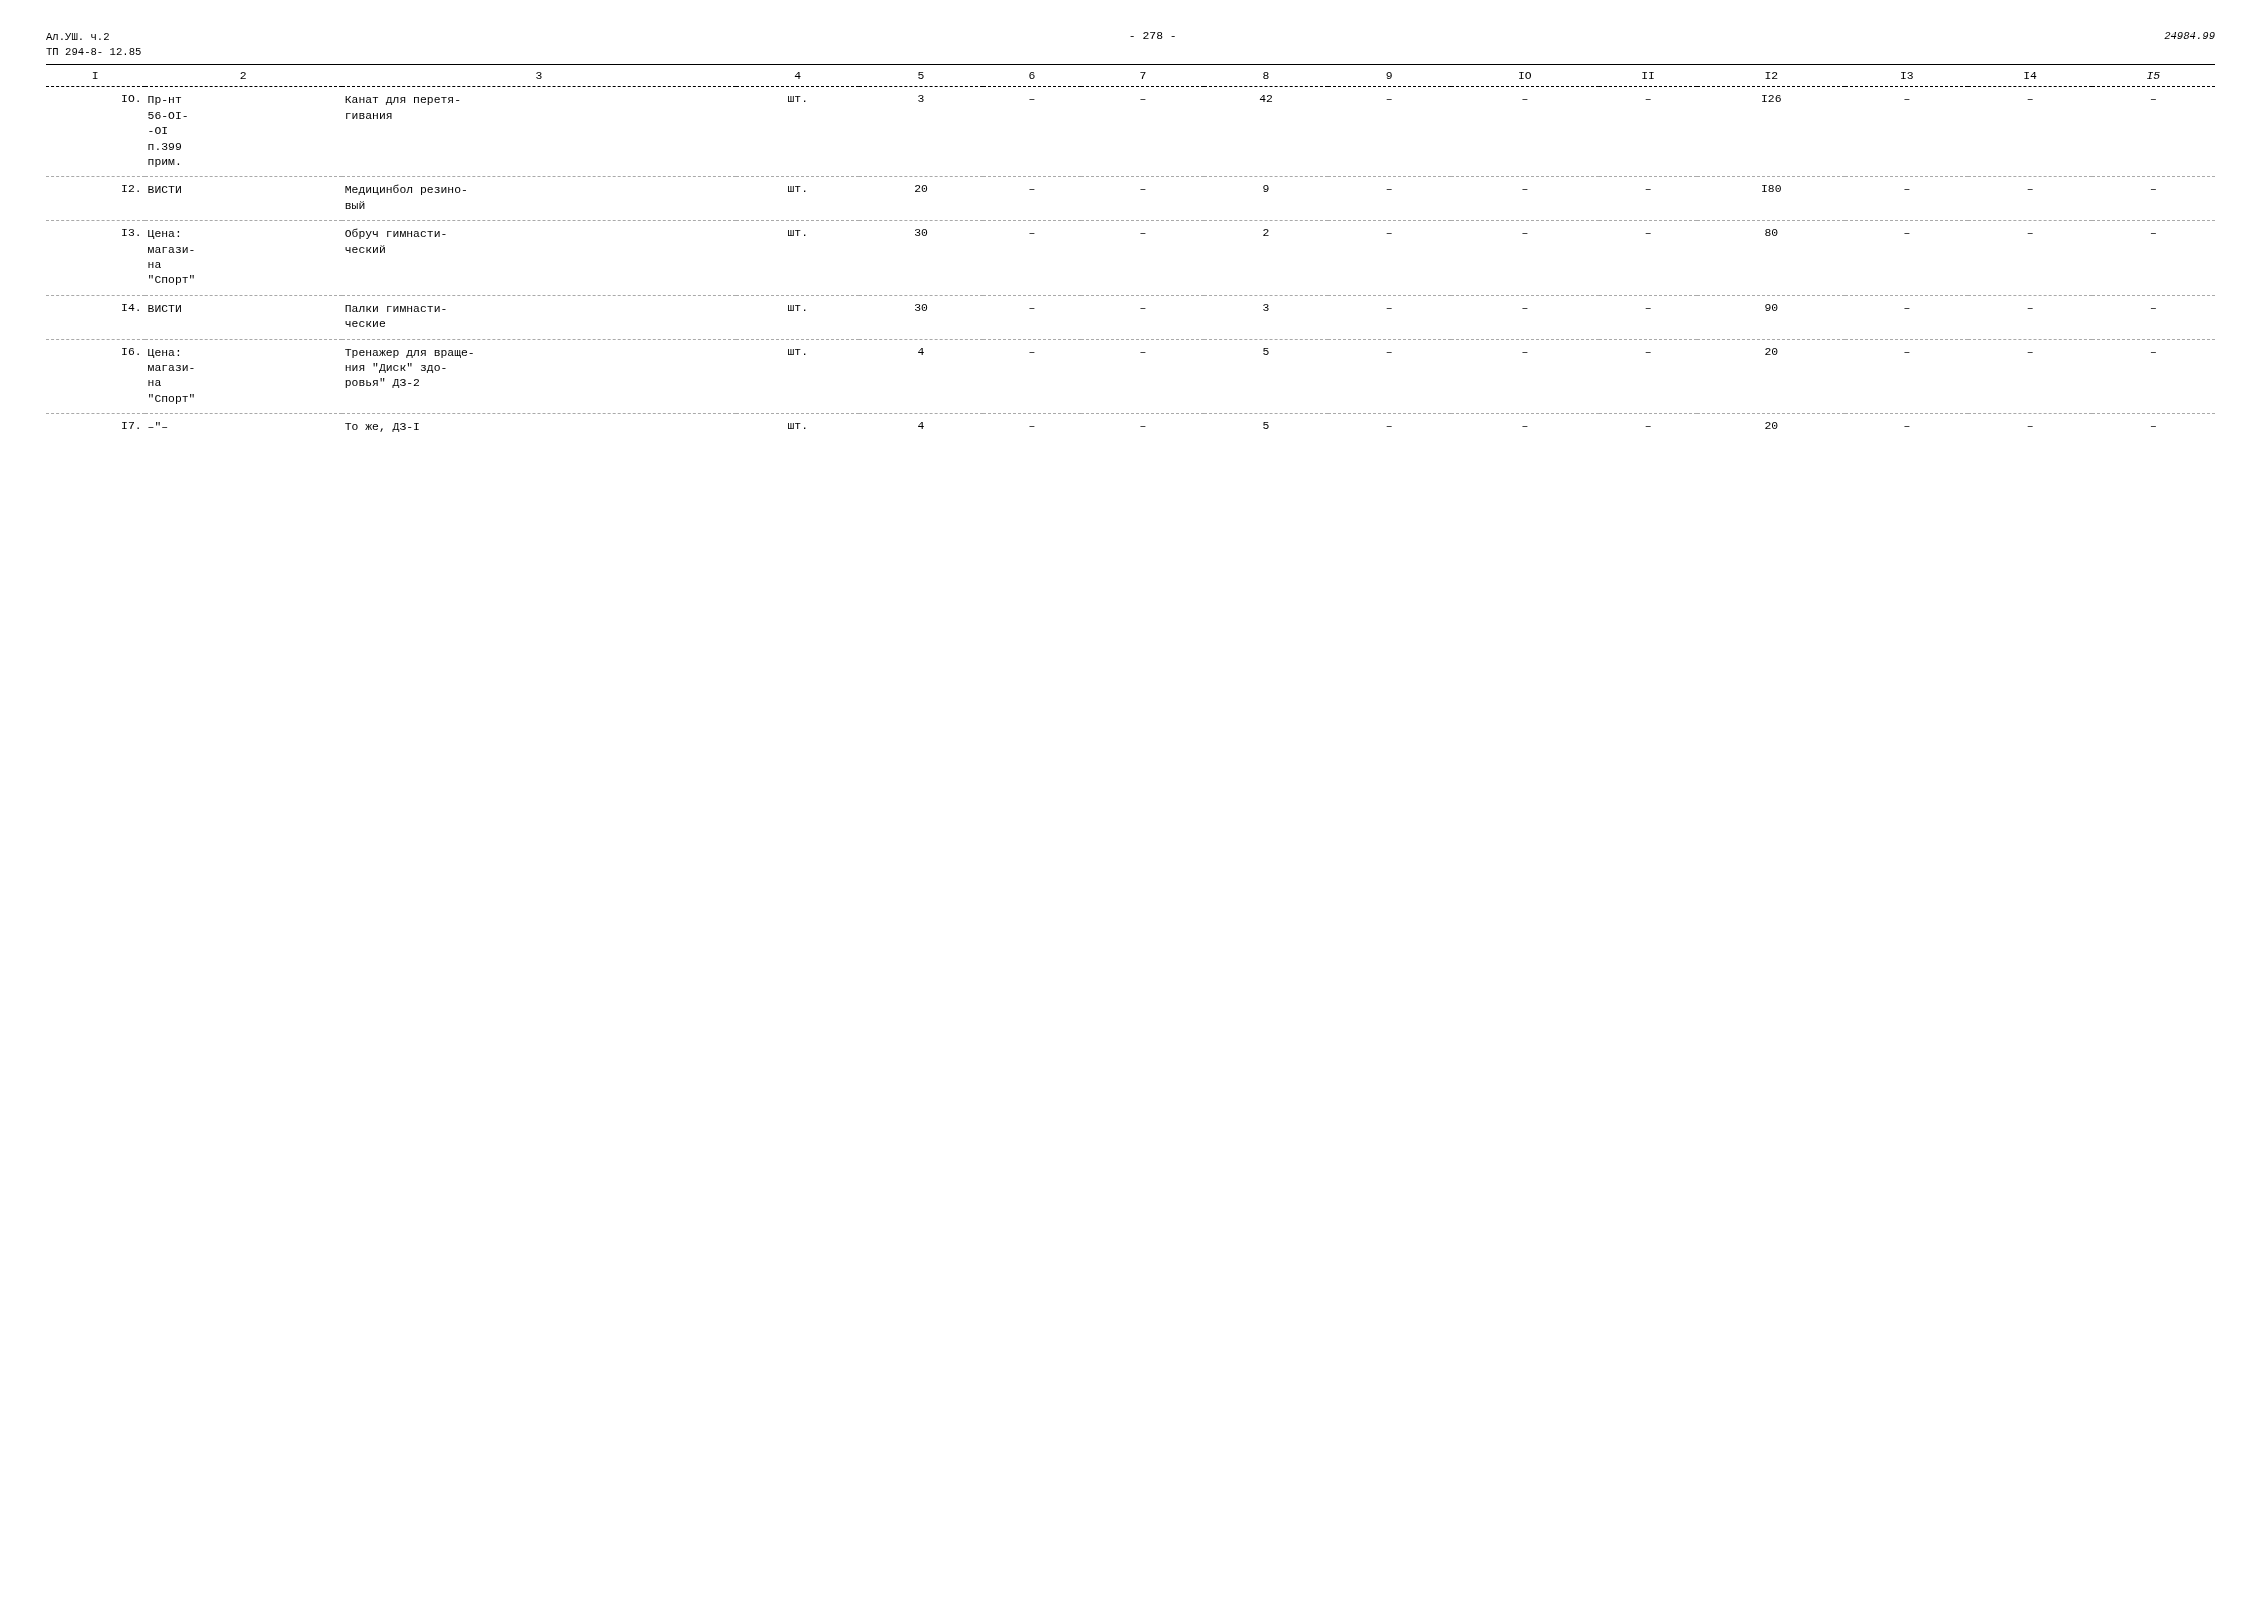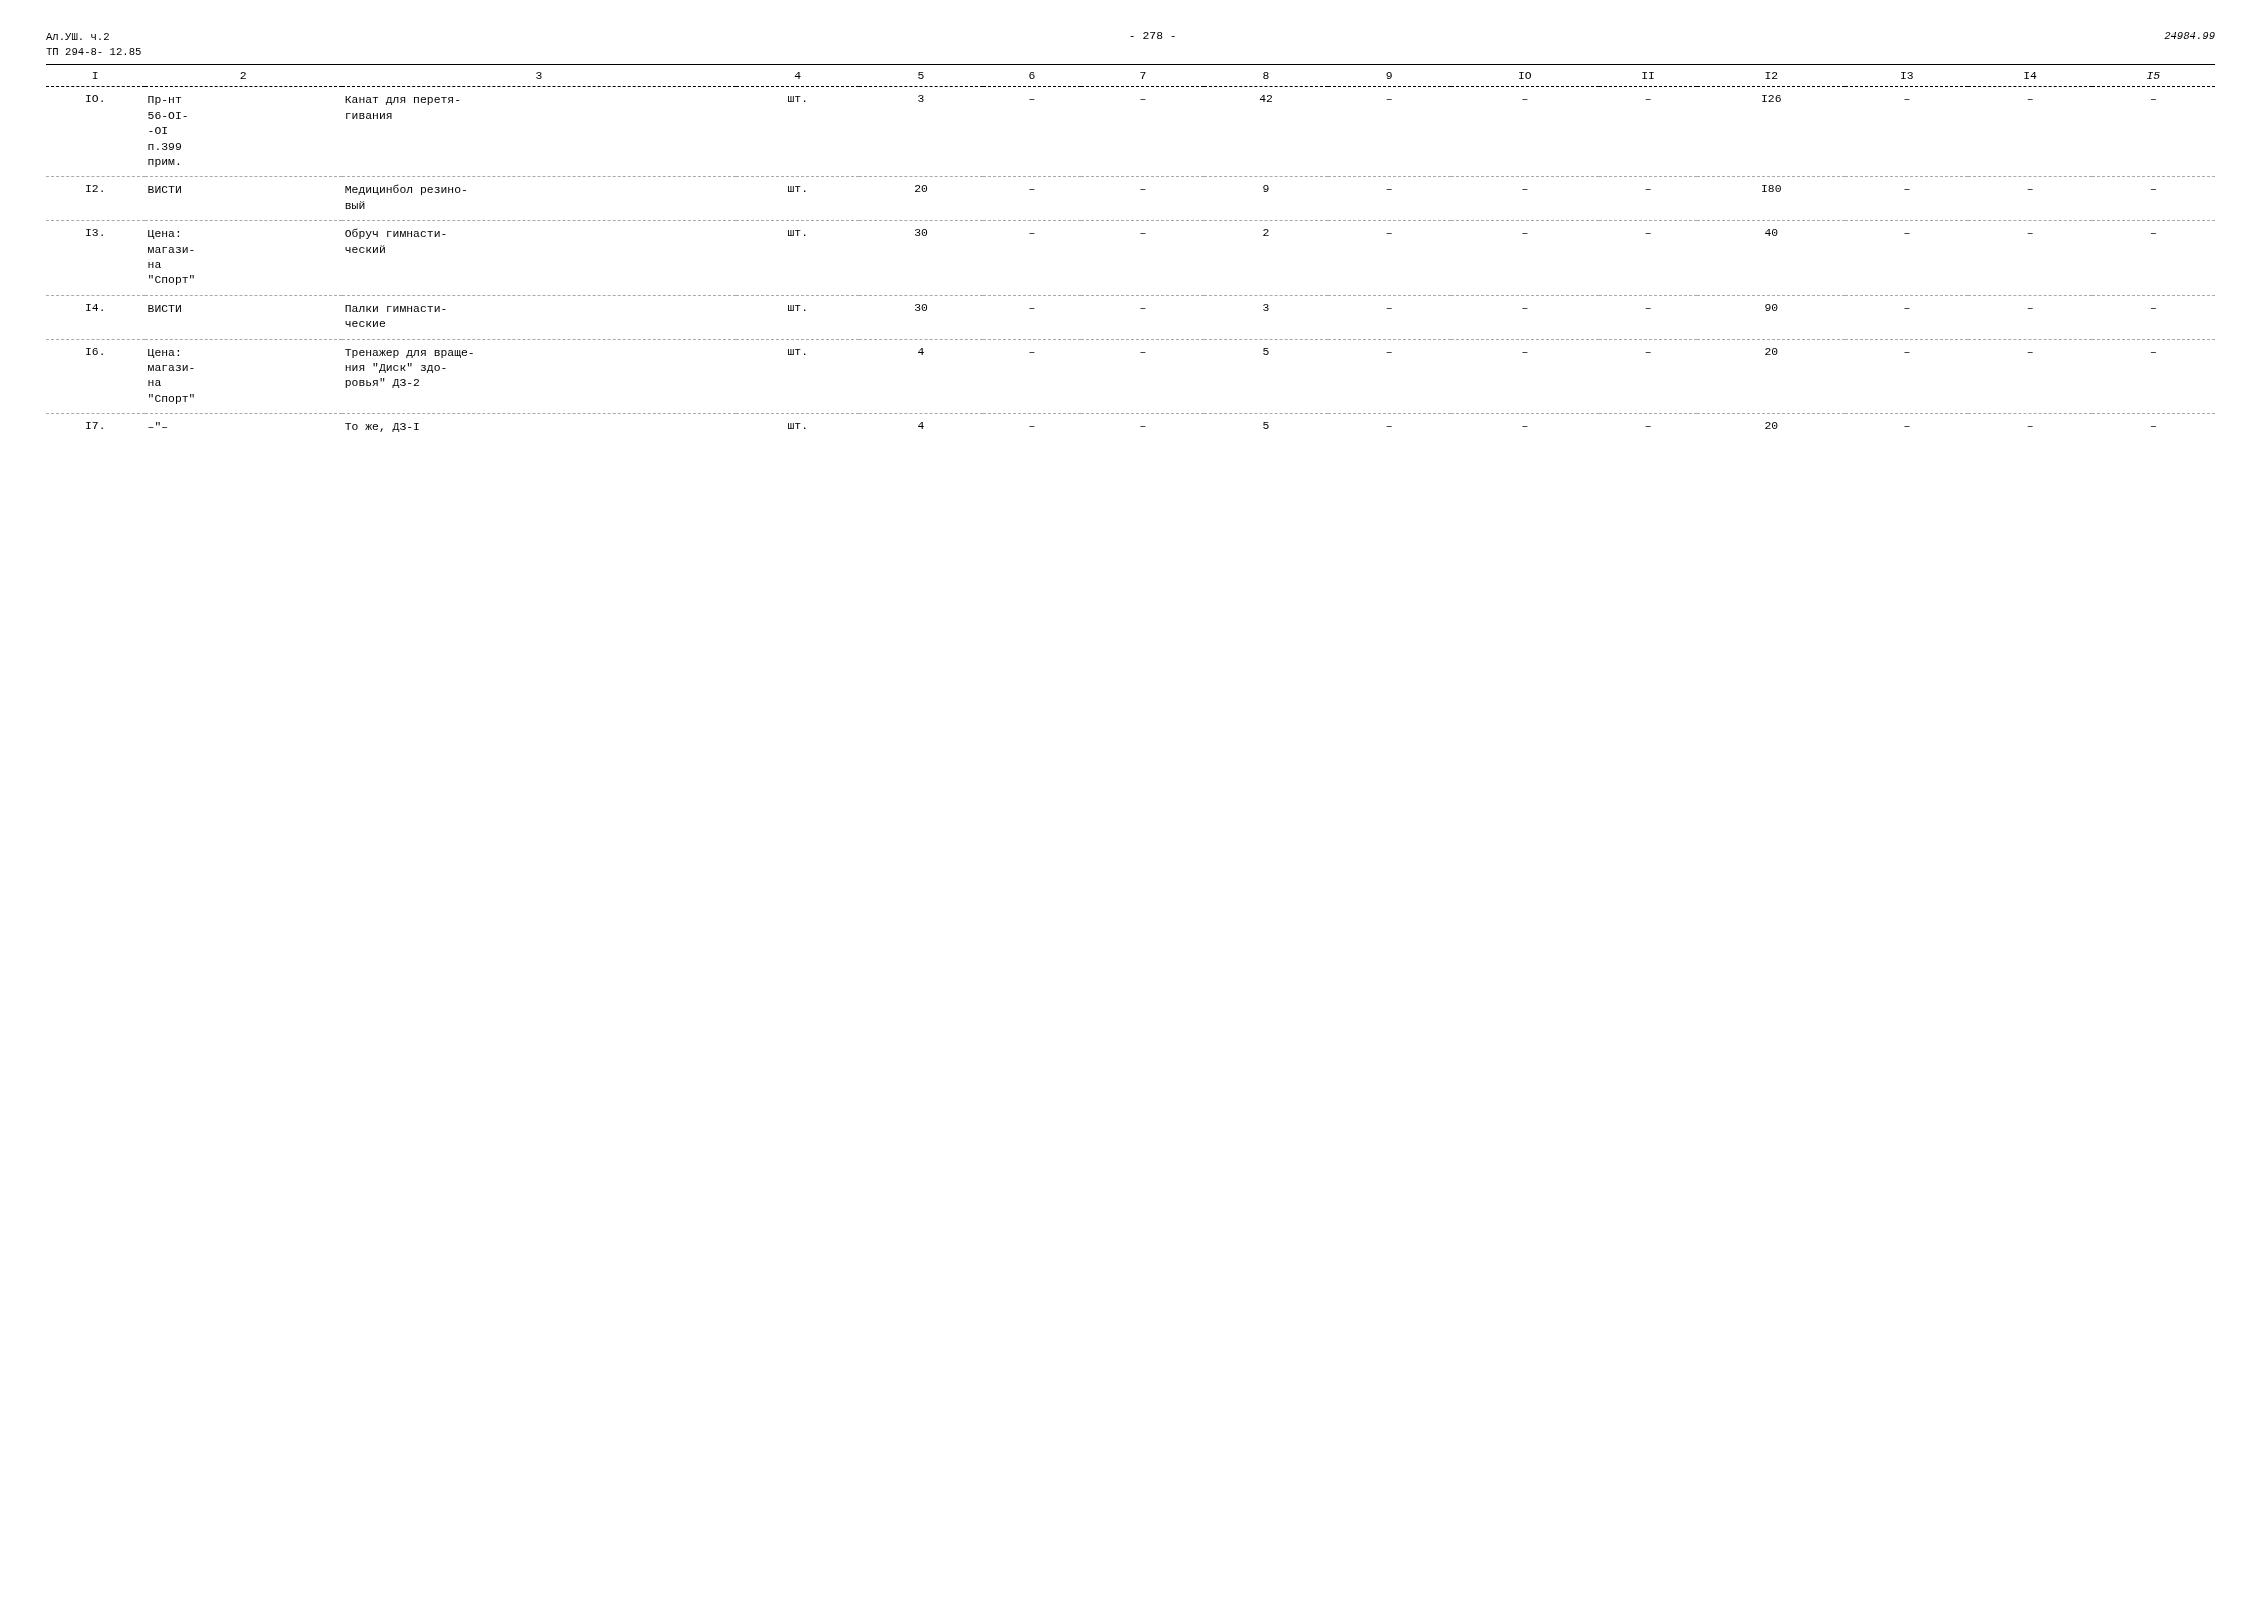--- a/index.html
+++ b/index.html
@@ -77,21 +77,21 @@
     .col-8  { width: 5%; text-align: center; }
     .col-9  { width: 5%; text-align: center; }
     .col-10 { width: 6%; text-align: center; }
     .col-11 { width: 4%; text-align: center; }
     .col-12 { width: 6%; text-align: center; }
     .col-13 { width: 5%; text-align: center; }
     .col-14 { width: 5%; text-align: center; }
     .col-15 { width: 5%; text-align: center; font-style: italic; }
 
     .row-num {
-      text-align: center;
+      text-align: right;
       font-size: 11.4px;
     }
 
     .cell-multiline {
       line-height: 1.35;
     }
 
   </style>
 </head>
 <body>
@@ -166,21 +166,21 @@
           <td class="col-2 cell-multiline">Цена:<br>магази-<br>на<br>"Спорт"</td>
           <td class="col-3 cell-multiline">Обруч гимнасти-<br>ческий</td>
           <td class="col-4">шт.</td>
           <td class="col-5">30</td>
           <td class="col-6">–</td>
           <td class="col-7">–</td>
           <td class="col-8">2</td>
           <td class="col-9">–</td>
           <td class="col-10">–</td>
           <td class="col-11">–</td>
-          <td class="col-12">40</td>
+          <td class="col-12">80</td>
           <td class="col-13">–</td>
           <td class="col-14">–</td>
           <td class="col-15">–</td>
         </tr>
         <tr style="border-top: 0.8px dashed rgb(170, 170, 170);">
           <td class="col-1 row-num">I4.</td>
           <td class="col-2 cell-multiline">ВИСТИ</td>
           <td class="col-3 cell-multiline">Палки гимнасти-<br>ческие</td>
           <td class="col-4">шт.</td>
           <td class="col-5">30</td>

